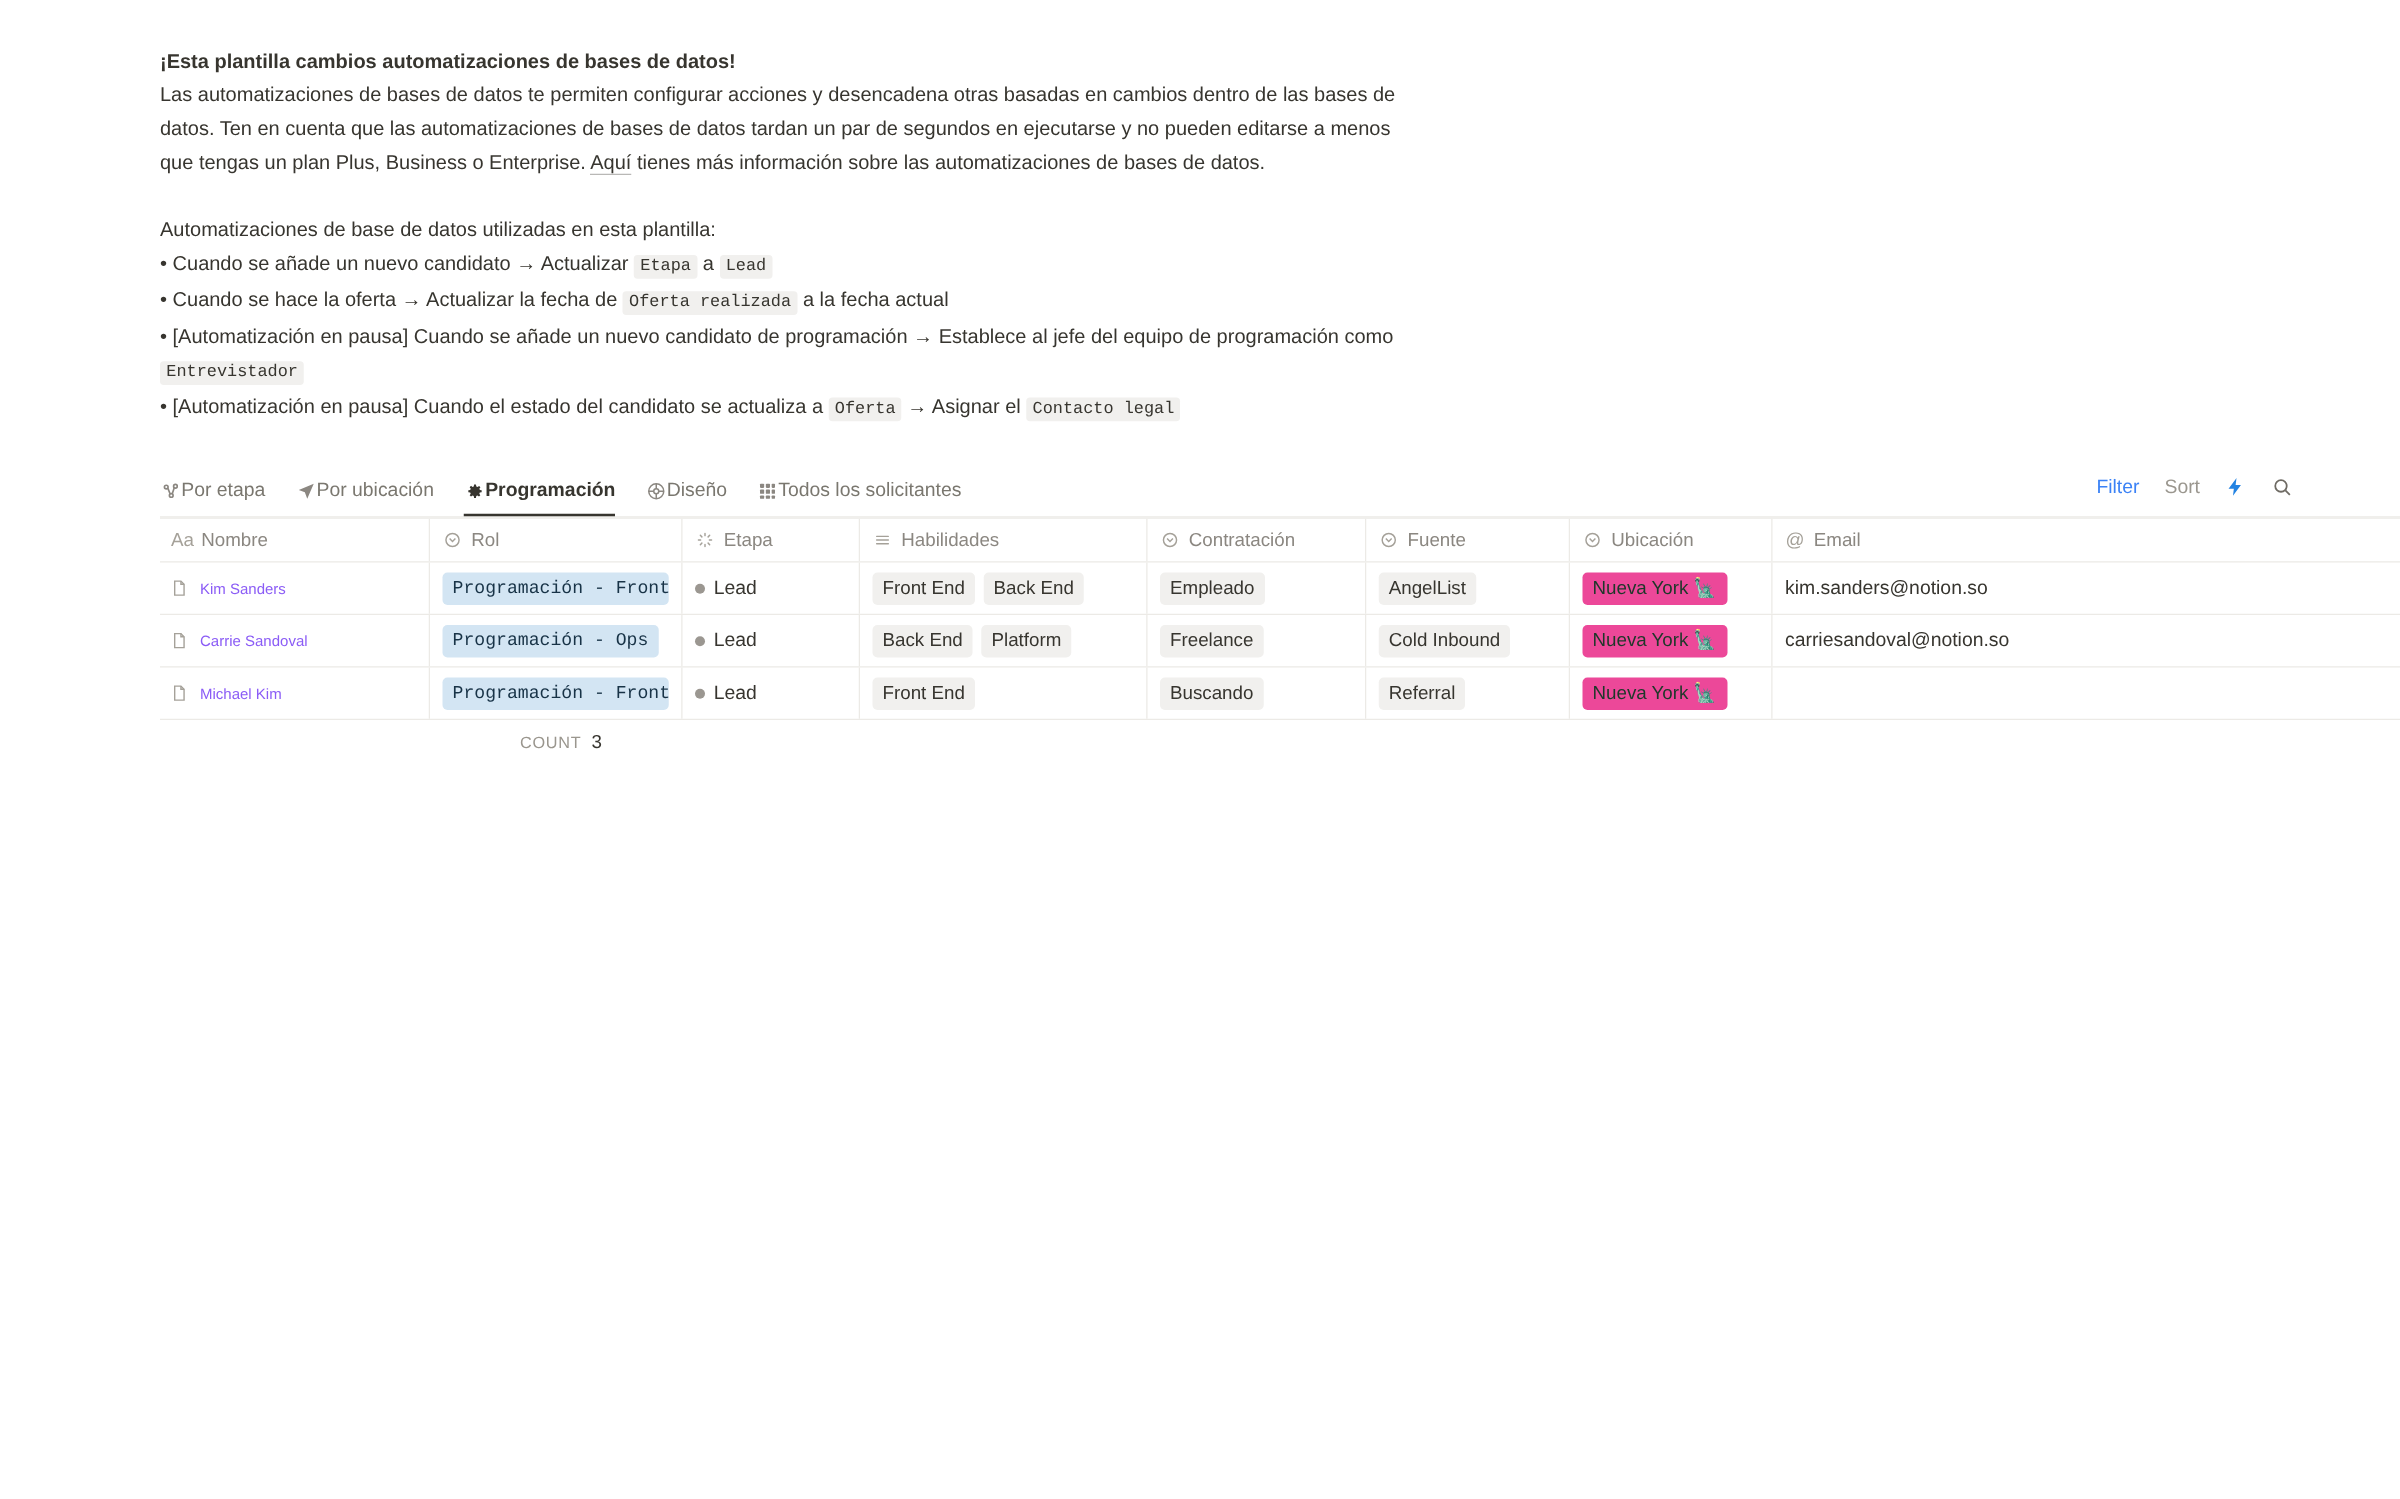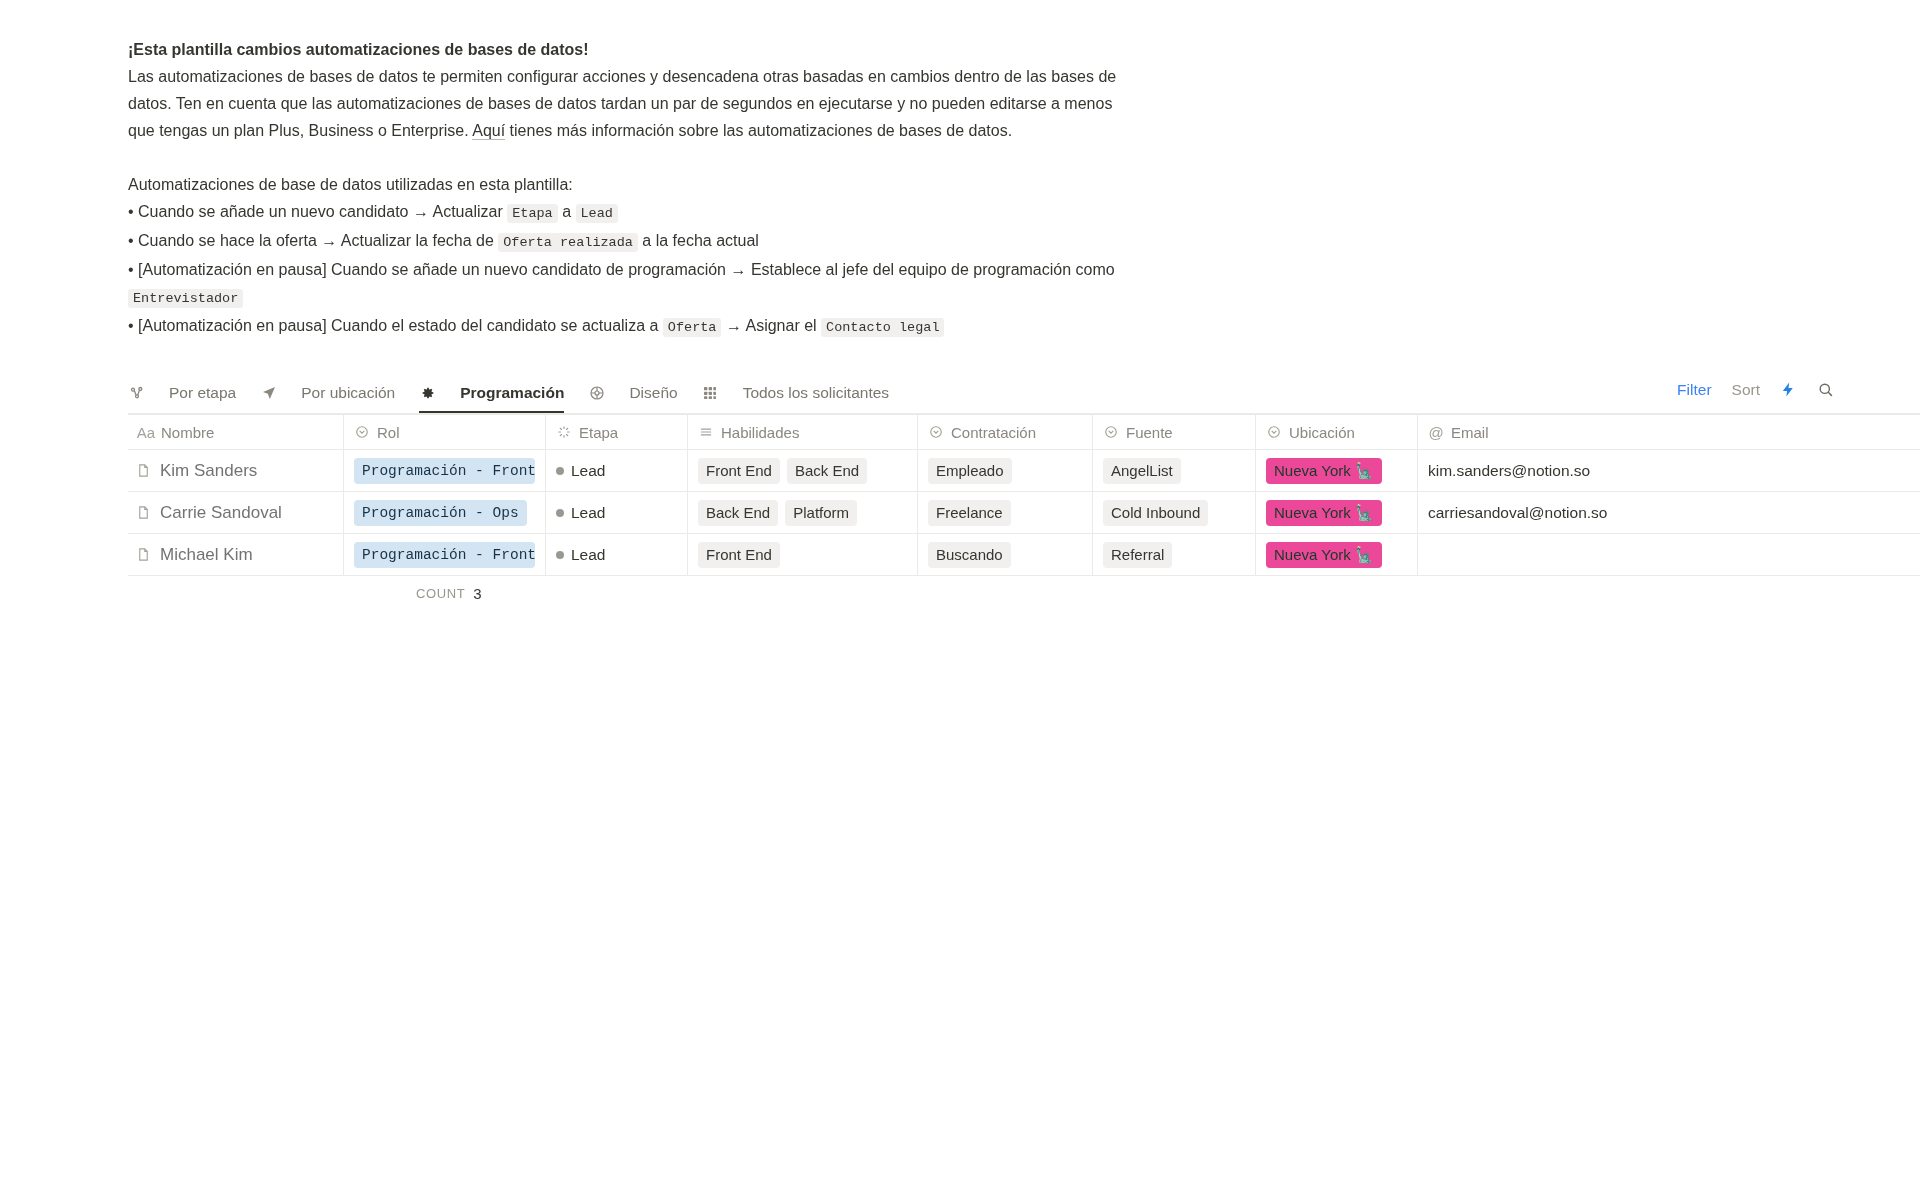--- a/index.html
+++ b/index.html
@@ -80,21 +80,21 @@
   }
   .views {
     display: flex;
     align-items: flex-end;
     gap: 24px;
     height: 38px;
   }
   .view-tab {
     display: flex;
     align-items: center;
-    gap: 24px;
+    gap: 0;
     font-size: 15.5px;
     color: #7a776f;
     padding-bottom: 9px;
     cursor: pointer;
     border-bottom: 2px solid transparent;
     white-space: nowrap;
   }
   .view-tab.active {
     color: #37352f;
     font-weight: bold;
@@ -156,21 +156,21 @@
   .col-7 { width: 502px; border-right: none; }
 
   .hicon {
     width: 16px; height: 16px;
     display: inline-flex; align-items: center; justify-content: center;
     color: #a5a199; flex: none;
   }
 
   .name-cell { gap: 9px; padding-left: 8px; }
   .doc-icon { color: #a5a199; display: inline-flex; flex: none; }
-  .name-text { color: #737373; font-size: 17px; }
+  .name-text { color: #8b5cf6; font-size: 12px; }
 
   .pill {
     display: inline-flex;
     align-items: center;
     border-radius: 4px;
     padding: 2px 8px;
     font-size: 15px;
     line-height: 22px;
     max-width: 100%;
     overflow: hidden;

